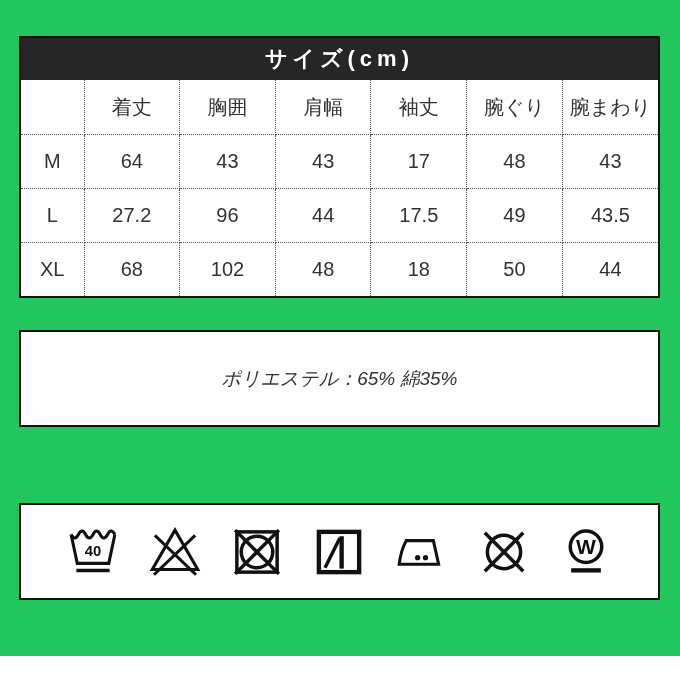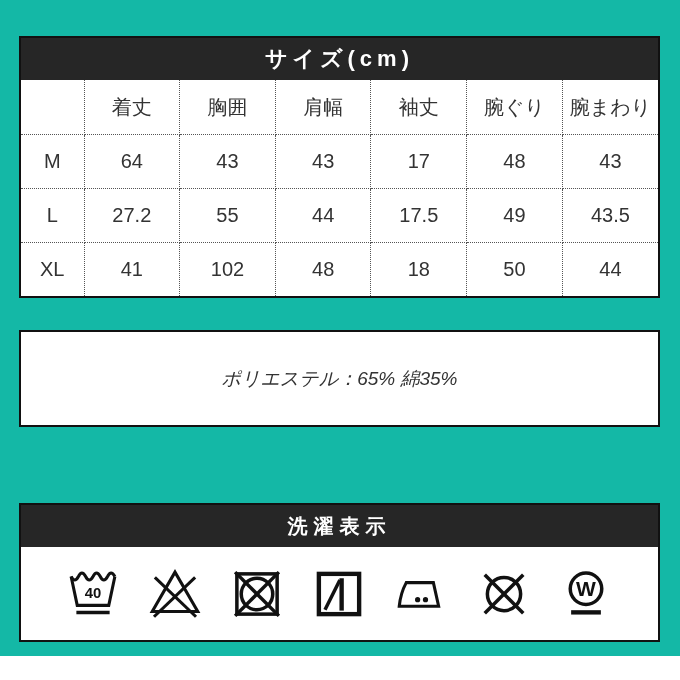--- a/index.html
+++ b/index.html
@@ -5,21 +5,21 @@
   html, body {
     margin: 0;
     padding: 0;
     background: #ffffff;
     font-family: "Liberation Sans", "DejaVu Sans", sans-serif;
   }
   .page {
     position: relative;
     width: 680px;
     height: 656px;
-    background: #14b8a6;
+    background: #22c55e;
     overflow: hidden;
   }
   .panel {
     position: absolute;
     left: 19px;
     width: 641px;
     box-sizing: border-box;
     border: 2px solid #111111;
     background: #ffffff;
   }
@@ -145,49 +145,46 @@
           <td>64</td>
           <td>43</td>
           <td>43</td>
           <td>17</td>
           <td>48</td>
           <td>43</td>
         </tr>
         <tr>
           <th>L</th>
           <td>27.2</td>
-          <td>55</td>
+          <td>96</td>
           <td>44</td>
           <td>17.5</td>
           <td>49</td>
           <td>43.5</td>
         </tr>
         <tr>
           <th>XL</th>
-          <td>41</td>
+          <td>68</td>
           <td>102</td>
           <td>48</td>
           <td>18</td>
           <td>50</td>
           <td>44</td>
         </tr>
       </tbody>
     </table>
   </section>
 
   <section class="panel" id="material-panel">
     <div class="panel-body">
       <span>ポリエステル：65% 綿35%</span>
     </div>
   </section>
 
   <section class="panel" id="care-panel">
-    <div class="panel-header">
-      <span>洗濯表示</span>
-    </div>
     <div class="panel-body">
 
       <svg class="care-icon" viewBox="0 0 64 64">
         <path class="st thin" d="M7 12 L14 45 L50 45 L57 12"></path>
         <path class="st thin" d="M7 12 q4 8 8.3 0 q4 -8 8.3 0 q4 8 8.4 0 q4 -8 8.3 0 q4 8 8.3 0 q4 -8 8.4 0"></path>
         <text x="32" y="37" font-size="17" text-anchor="middle">40</text>
         <line class="st" x1="13" y1="53" x2="51" y2="53"></line>
       </svg>
 
       <svg class="care-icon" viewBox="0 0 64 64">

